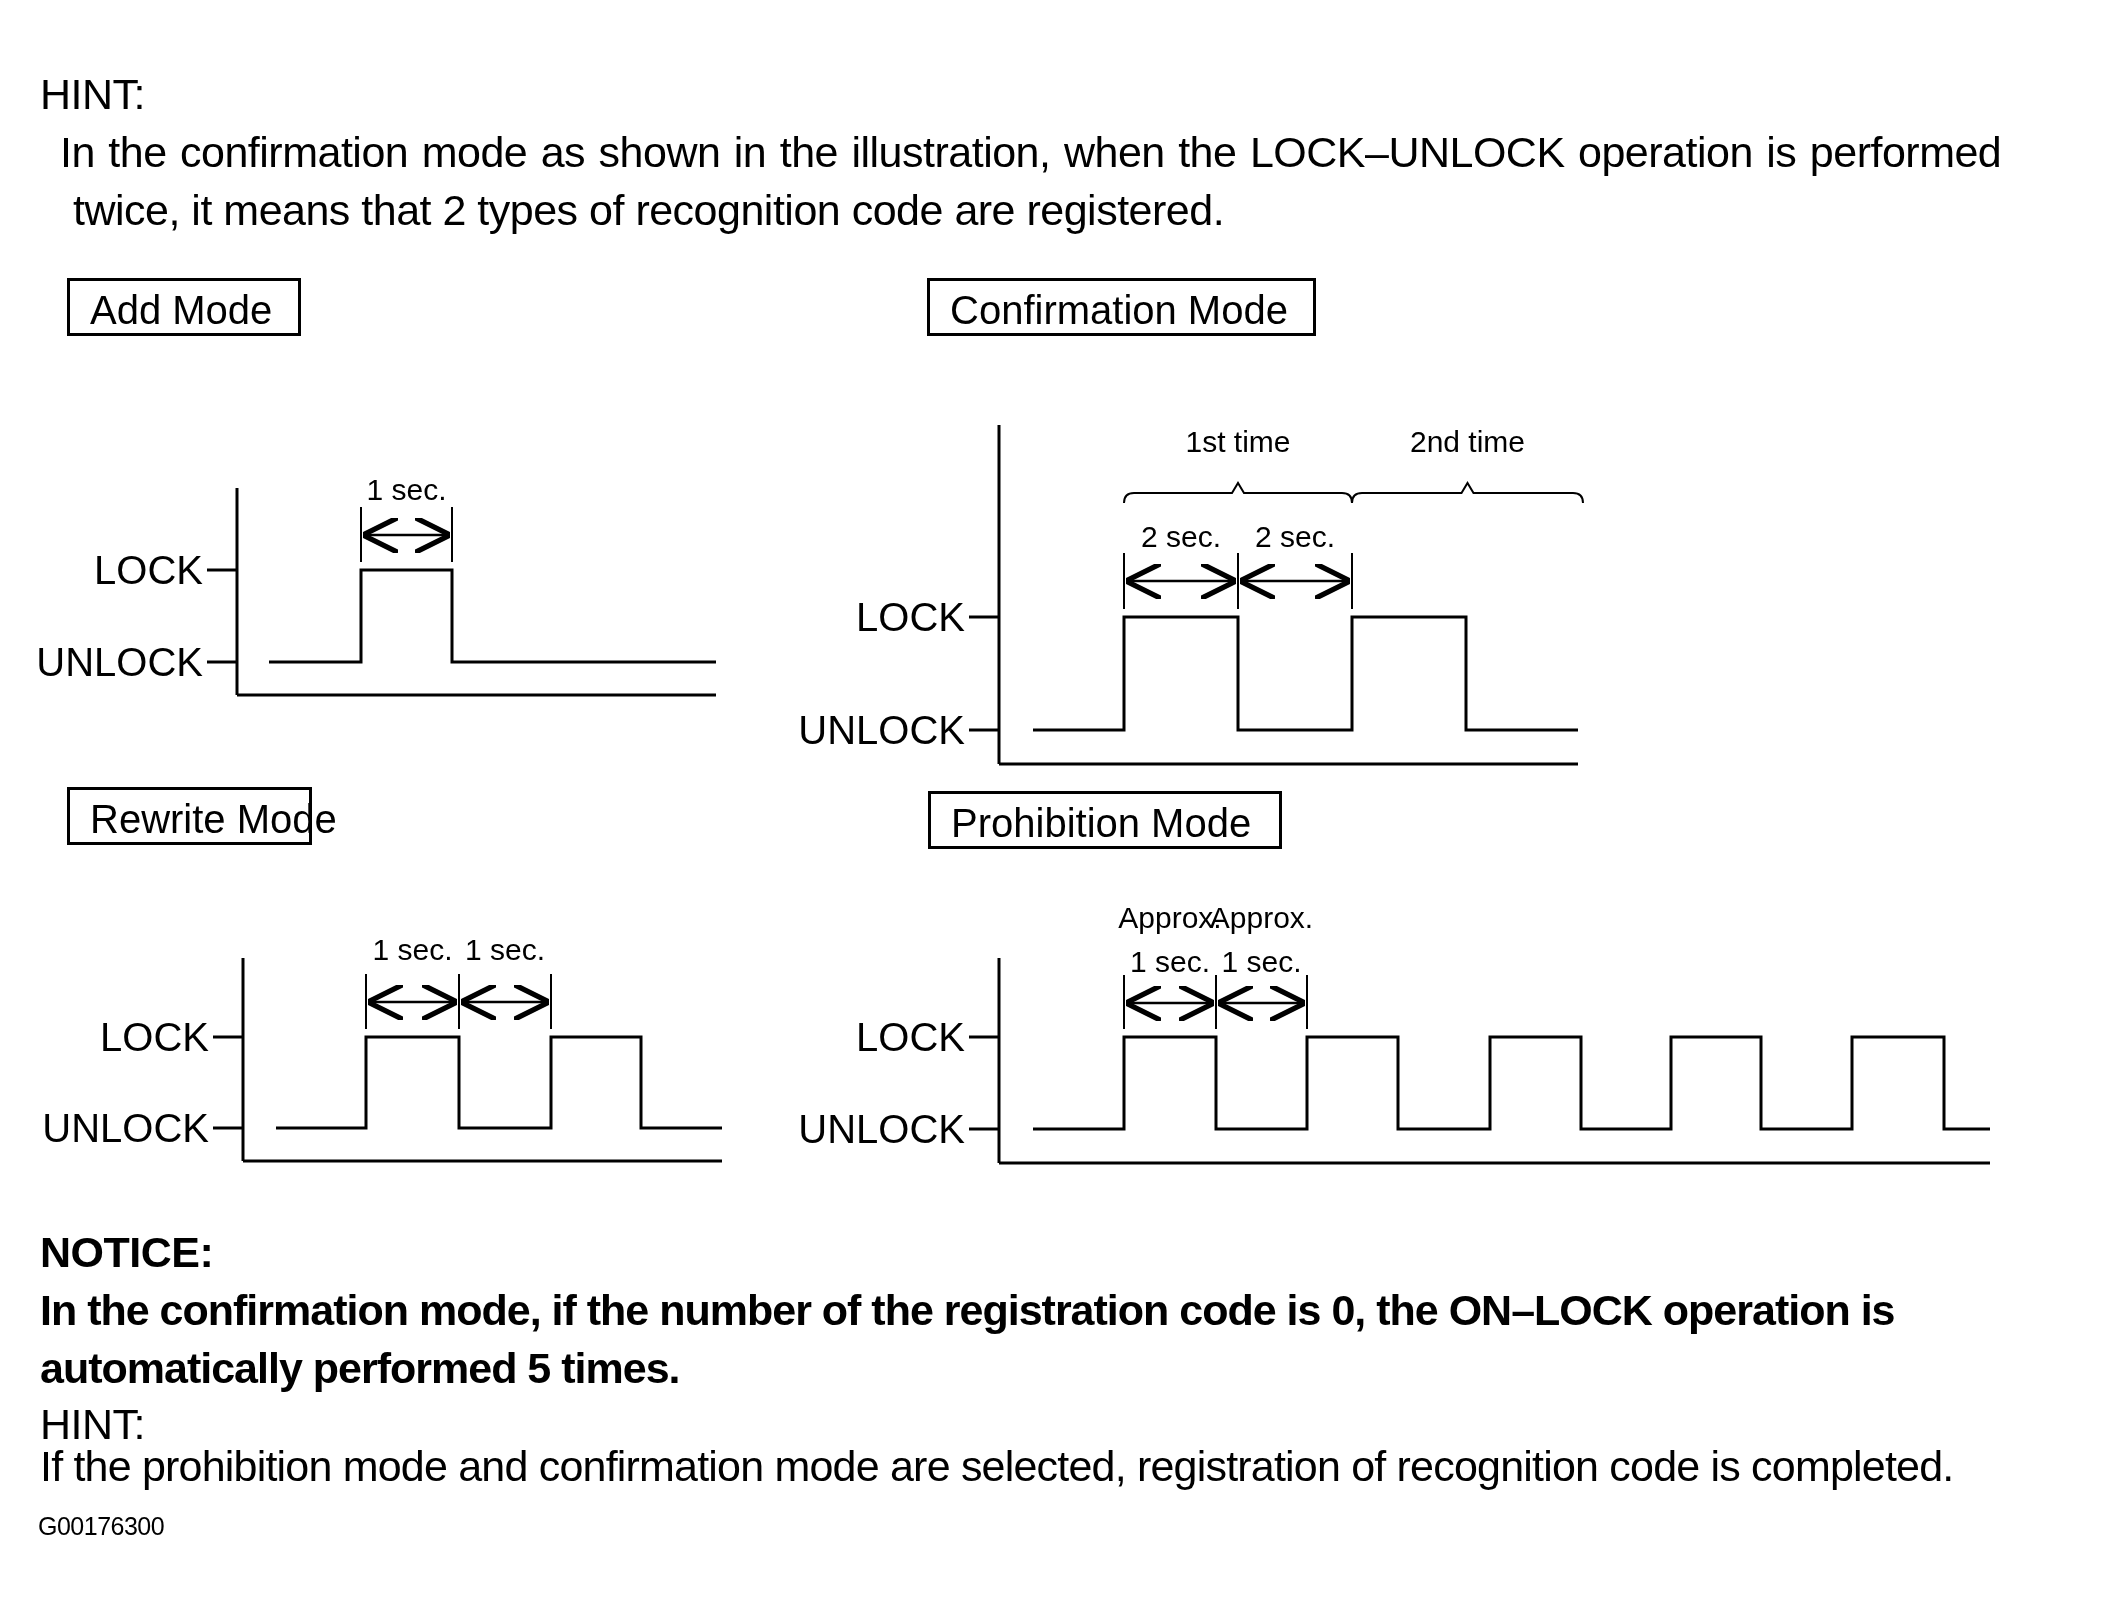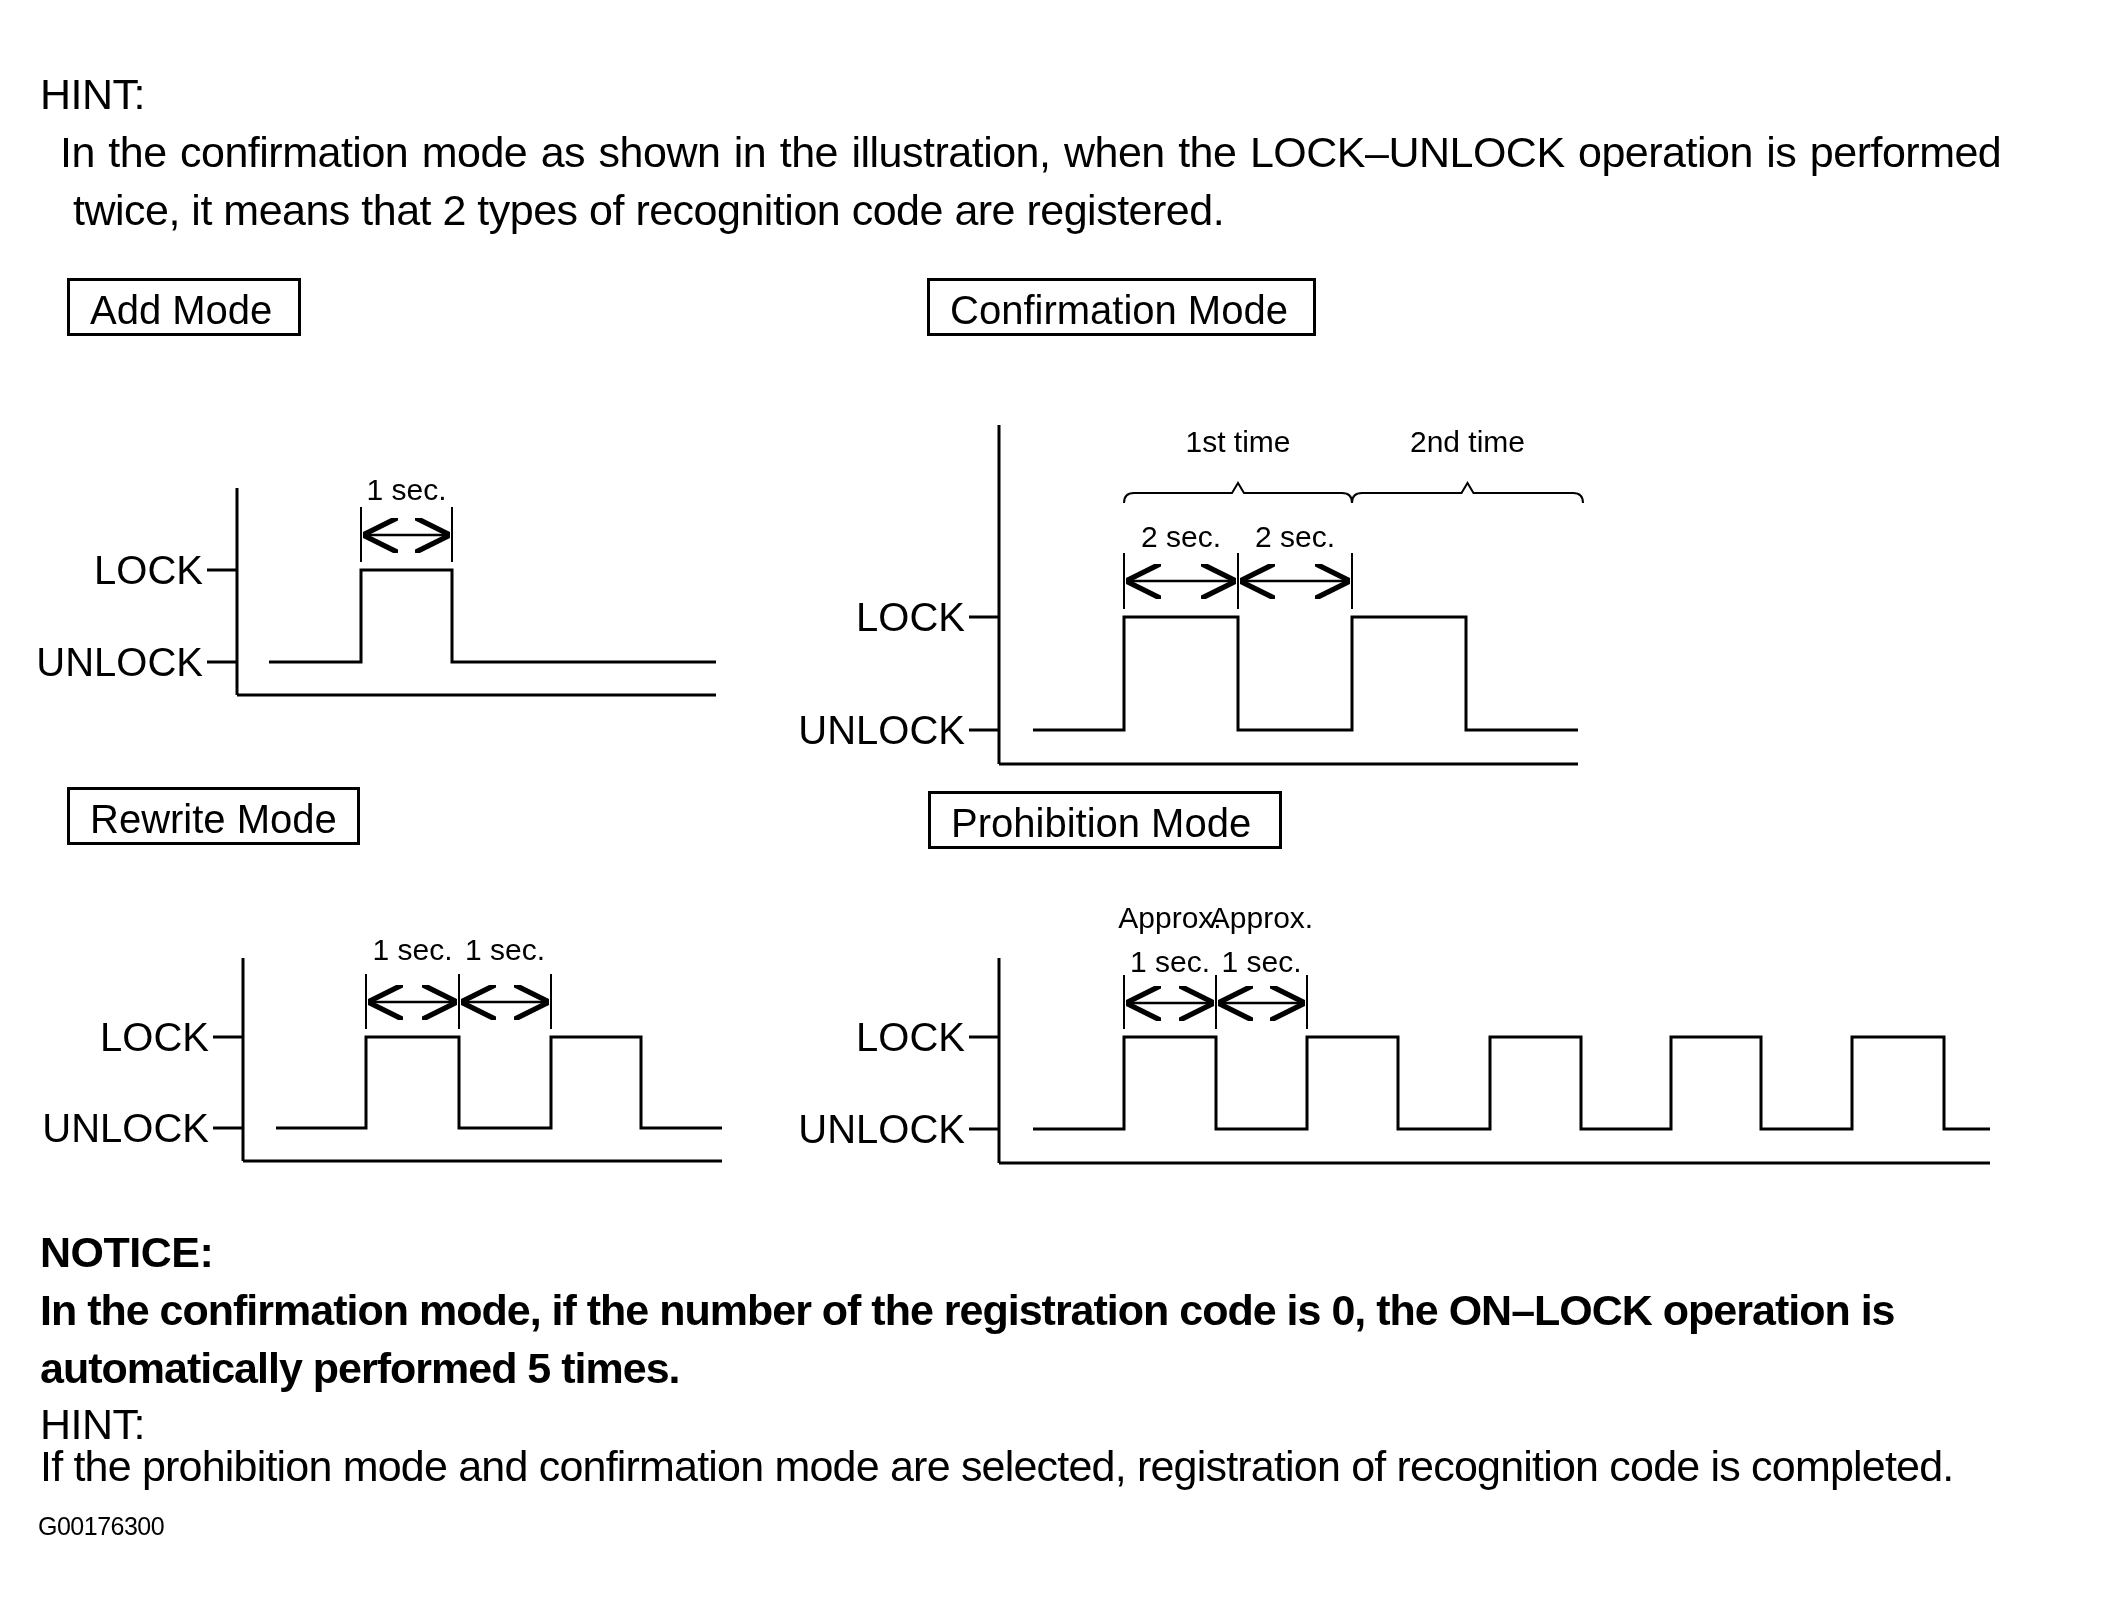--- a/index.html
+++ b/index.html
@@ -12,21 +12,21 @@
 </style>
 </head>
 <body>
 
 <div class="txt" style="left:40px;top:70px;">HINT:</div>
 <div class="txt" style="left:40px;top:128px;word-spacing:2px;margin-left:20px;">In the confirmation mode as shown in the illustration, when the LOCK–UNLOCK operation is performed</div>
 <div class="txt" style="left:40px;top:186px;margin-left:33px;">twice, it means that 2 types of recognition code are registered.</div>
 
 <div class="modebox" style="left:67px;top:278px;width:234px;">Add Mode</div>
 <div class="modebox" style="left:927px;top:278px;width:389px;">Confirmation Mode</div>
-<div class="modebox" style="left:67px;top:787px;width:293px;">Rewrite Mode</div>
+<div class="modebox" style="left:67px;top:787px;width:245px;">Rewrite Mode</div>
 <div class="modebox" style="left:928px;top:791px;width:354px;">Prohibition Mode</div>
 
 <svg id="diagram" width="2126" height="1603">
   <defs>
     <marker id="arr" viewBox="0 0 10 10" refX="10" refY="5" markerWidth="14" markerHeight="14" orient="auto-start-reverse">
       <path d="M0,0 L10,5 L0,10" fill="none" stroke="#000" stroke-width="1.5"></path>
     </marker>
   </defs>
   <g id="g-add">
       <line x1="237" y1="488" x2="237" y2="695" stroke="#000" stroke-width="3"></line>

